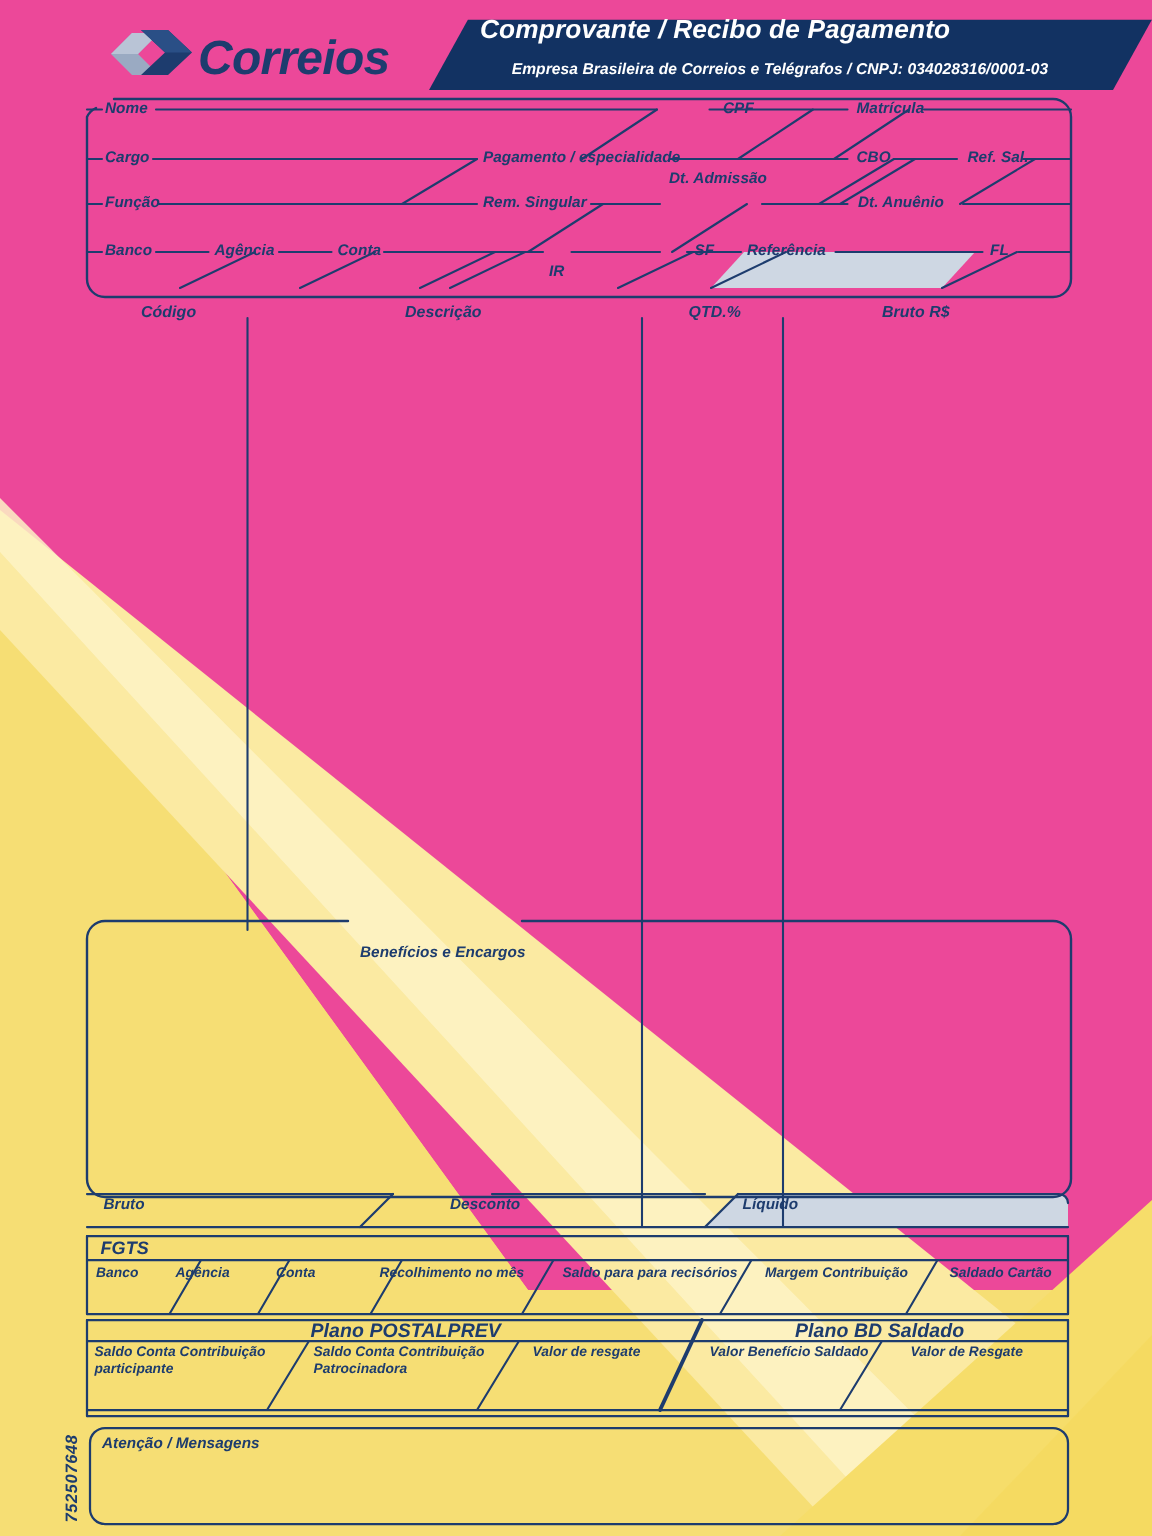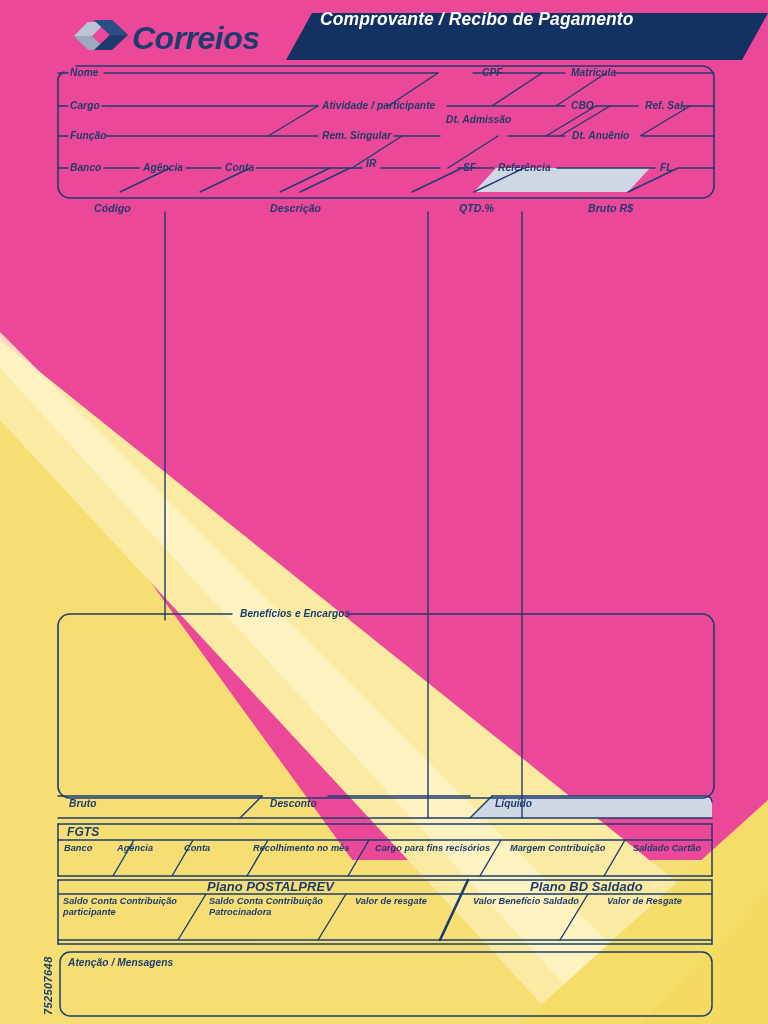--- a/index.html
+++ b/index.html
@@ -85,20 +85,21 @@
         <polygon points="22,2 40,2 56,17 40,32 22,32 38,17" fill="#1d3c6e"></polygon>
         <polygon points="22,2 40,2 56,17 38,17" fill="#2a4f86"></polygon>
       </svg>
       <div id="logo-word">Correios</div>
     </div>
 
     <svg id="banner" viewBox="0 0 482 47" preserveAspectRatio="none" aria-hidden="true">
       <polygon points="26,0 482,0 456,47 0,47" fill="#123262"></polygon>
     </svg>
     <div id="banner-title">Comprovante / Recibo de Pagamento</div>
+    <div id="banner-sub">Empresa Brasileira de Correios e Telégrafos / CNPJ: 034028316/0001-03</div>
   </div>
 
   <svg id="form-svg" viewBox="0 0 768 1024" preserveAspectRatio="none" aria-hidden="true">
 
     <polygon points="496,168 650,168 628,192 474,192" fill="#ced7e3"></polygon>
     <path d="M492,796 L706,796 A6,6 0 0 1 712,802 L712,818 L470,818 Z" fill="#ced7e3"></path>
 
     <g stroke="#1d3c6e" fill="none" stroke-linecap="round">
 
       <path d="M64,72 L64,72 A12,12 0 0 0 58,78 L58,186 A12,12 0 0 0 70,198 L702,198
@@ -194,54 +195,54 @@
     </g>
   </svg>
 
   <div id="labels">
 
     <div class="lbl" style="left:70px;top:67px;">Nome</div>
     <div class="lbl" style="left:444px;top:67px;margin-left:38px;">CPF</div>
     <div class="lbl" style="left:571px;top:67px;">Matrícula</div>
 
     <div class="lbl" style="left:70px;top:100px;">Cargo</div>
-    <div class="lbl" style="left:322px;top:100px;">Atividade / participante</div>
+    <div class="lbl" style="left:322px;top:100px;">Pagamento / especialidade</div>
     <div class="lbl" style="left:571px;top:100px;">CBO</div>
     <div class="lbl" style="left:645px;top:100px;">Ref. Sal.</div>
 
     <div class="lbl" style="left:70px;top:130px;">Função</div>
     <div class="lbl" style="left:322px;top:130px;">Rem. Singular</div>
     <div class="lbl" style="left:446px;top:114px;">Dt. Admissão</div>
     <div class="lbl" style="left:572px;top:130px;">Dt. Anuênio</div>
 
     <div class="lbl" style="left:70px;top:162px;">Banco</div>
     <div class="lbl" style="left:143px;top:162px;">Agência</div>
     <div class="lbl" style="left:225px;top:162px;">Conta</div>
-    <div class="lbl" style="left:366px;top:158px;">IR</div>
+    <div class="lbl" style="left:366px;top:176px;">IR</div>
     <div class="lbl" style="left:444px;top:162px;margin-left:19px;">SF</div>
     <div class="lbl" style="left:498px;top:162px;">Referência</div>
     <div class="lbl" style="left:660px;top:162px;">FL</div>
 
     <div class="lbl hdr" style="left:94px;top:203px;">Código</div>
     <div class="lbl hdr" style="left:270px;top:203px;">Descrição</div>
     <div class="lbl hdr" style="left:459px;top:203px;">QTD.%</div>
     <div class="lbl hdr" style="left:588px;top:203px;">Bruto R$</div>
 
-    <div class="lbl" style="left:240px;top:608px;text-align:center;">Benefícios e Encargos</div>
+    <div class="lbl" style="left:240px;top:630px;text-align:center;">Benefícios e Encargos</div>
 
     <div class="lbl" style="left:69px;top:798px;">Bruto</div>
-    <div class="lbl" style="left:270px;top:798px;">Desconto</div>
+    <div class="lbl" style="left:300px;top:798px;">Desconto</div>
     <div class="lbl" style="left:495px;top:798px;">Líquido</div>
 
     <div class="lbl fgts" style="left:67px;top:827px;">FGTS</div>
     <div class="lbl sm" style="left:64px;top:843px;">Banco</div>
     <div class="lbl sm" style="left:117px;top:843px;">Agência</div>
     <div class="lbl sm" style="left:184px;top:843px;">Conta</div>
     <div class="lbl sm" style="left:253px;top:843px;">Recolhimento no mês</div>
-    <div class="lbl sm" style="left:375px;top:843px;">Cargo para fins recisórios</div>
+    <div class="lbl sm" style="left:375px;top:843px;">Saldo para para recisórios</div>
     <div class="lbl sm" style="left:510px;top:843px;">Margem Contribuição</div>
     <div class="lbl sm" style="left:633px;top:843px;">Saldado Cartão</div>
 
     <div class="lbl big" style="left:207px;top:881px;">Plano POSTALPREV</div>
     <div class="lbl big" style="left:530px;top:881px;">Plano BD Saldado</div>
 
     <div class="lbl sm two" style="left:63px;top:896px;width:132px;">Saldo Conta Contribuição participante</div>
     <div class="lbl sm two" style="left:209px;top:896px;width:135px;">Saldo Conta Contribuição Patrocinadora</div>
     <div class="lbl sm two" style="left:355px;top:896px;width:110px;">Valor de resgate</div>
     <div class="lbl sm two" style="left:473px;top:896px;width:125px;">Valor Benefício Saldado</div>

